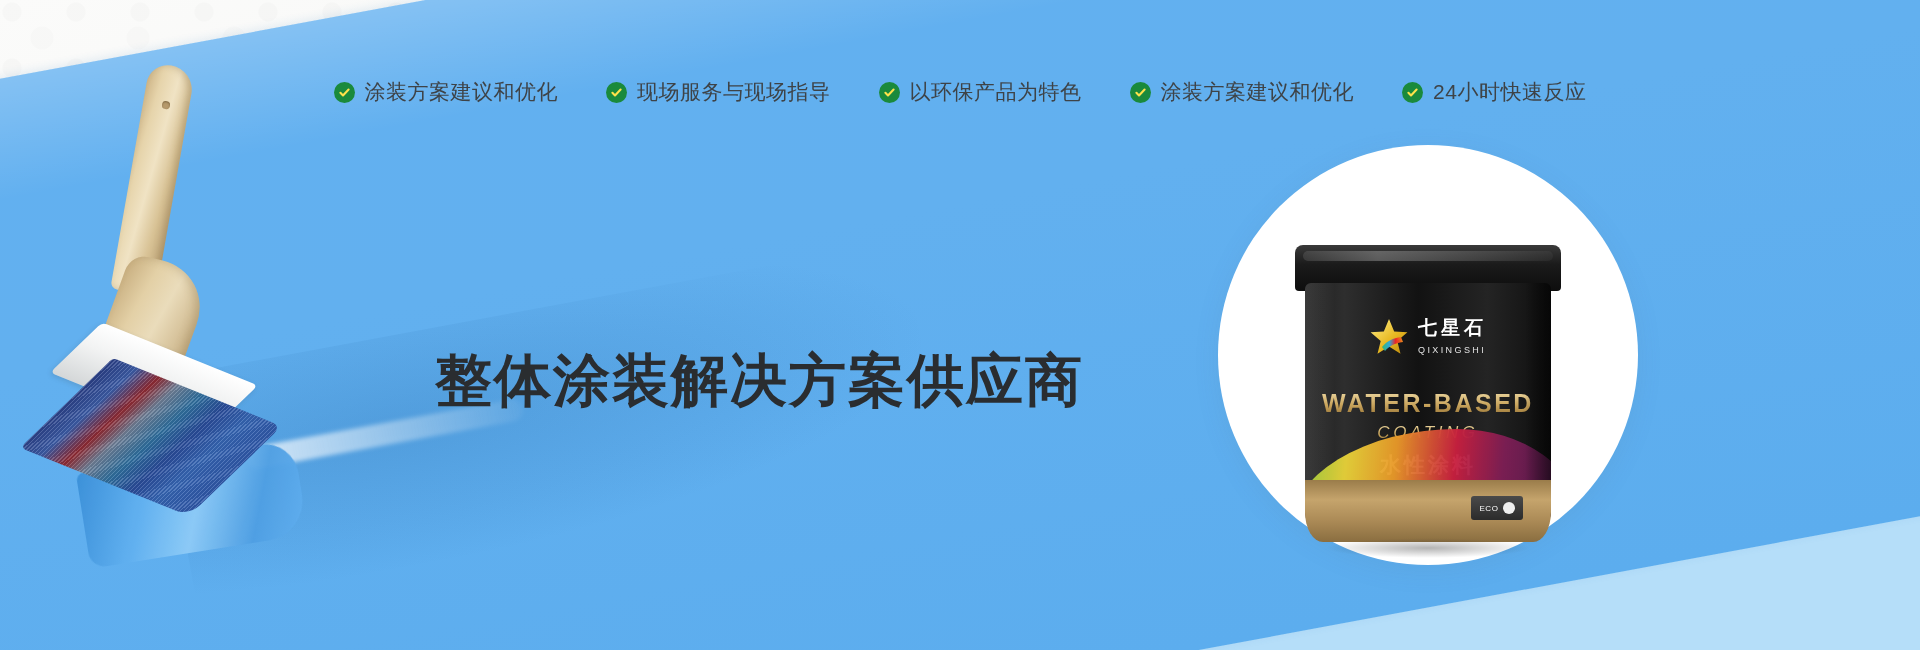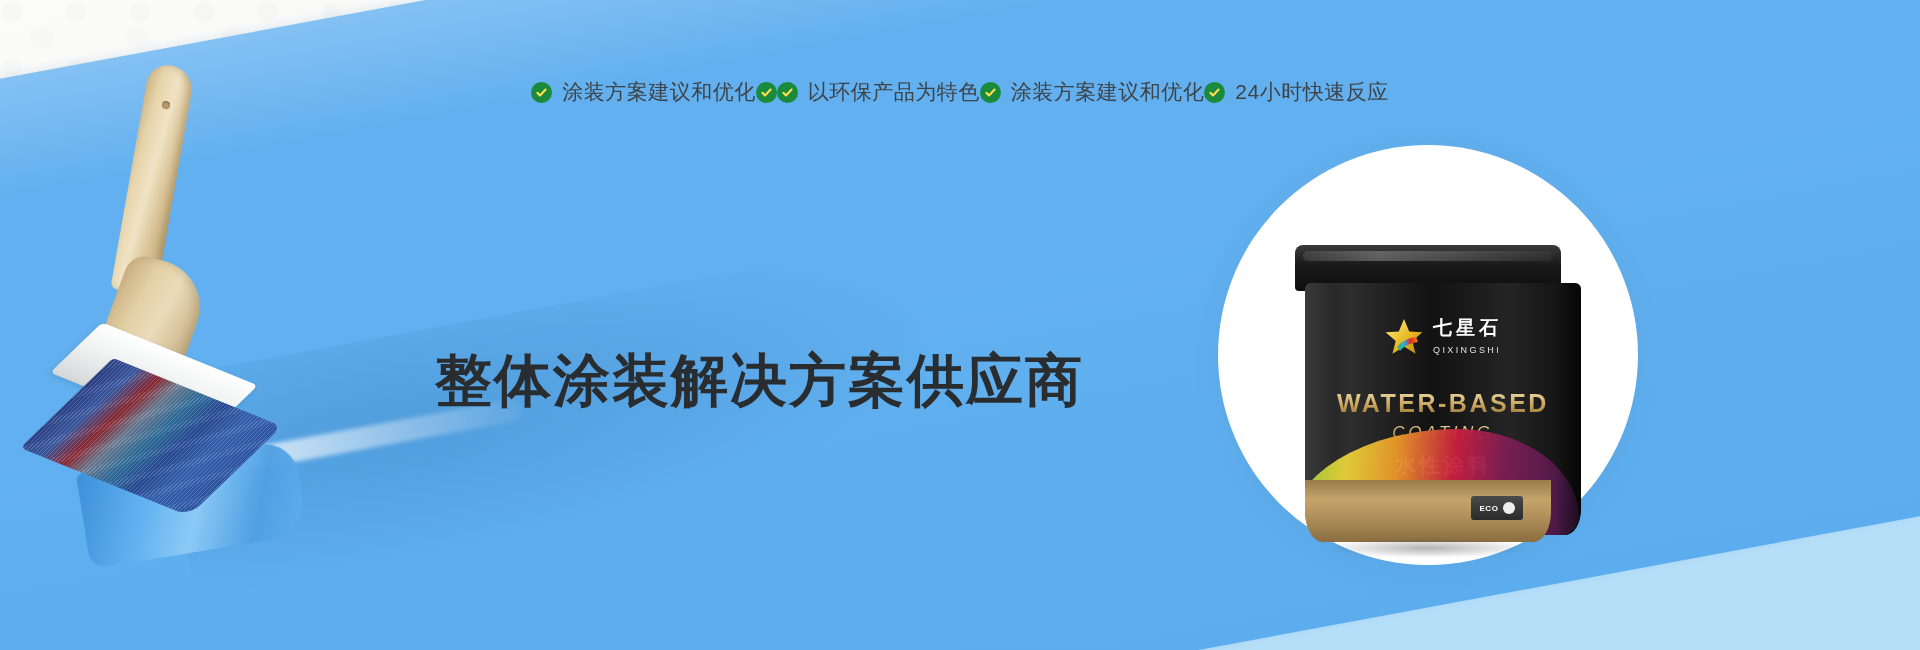--- a/index.html
+++ b/index.html
@@ -139,20 +139,21 @@
     border-radius:8px 34px 40px 16px;
     transform:rotate(-9deg);
     filter:blur(.4px);
     opacity:.96;
   }
 
   
   .features {
     position:absolute; left:0; top:78px; width:1920px;
     display:flex; justify-content:center; align-items:center;
+    gap:48px;
   }
   .feature { display:flex; align-items:center; gap:10px; }
   .check {
     width:21px; height:21px; border-radius:50%;
     background:#1a8a3c;
     display:flex; align-items:center; justify-content:center;
     flex:0 0 auto;
   }
   .check svg { display:block; }
   .feature-label {
@@ -190,21 +191,21 @@
     position:absolute; left:22px; top:0; width:266px; height:46px;
     background:linear-gradient(180deg,#3a3a3a 0%,#1b1b1b 42%,#0d0d0d 100%);
     border-radius:8px 8px 4px 4px;
   }
   .bucket-lid::before {
     content:""; position:absolute; left:8px; top:6px; right:8px; height:10px;
     background:linear-gradient(90deg,rgba(255,255,255,.10),rgba(255,255,255,.26) 30%,rgba(255,255,255,.04));
     border-radius:5px;
   }
   .bucket-body {
-    position:absolute; left:32px; top:38px; width:276px; height:252px;
+    position:absolute; left:32px; top:38px; width:246px; height:252px;
     background:linear-gradient(90deg,#1d1d1d 0%,#2e2e2e 16%,#121212 46%,#242424 74%,#0e0e0e 100%);
     border-radius:6px 6px 16px 16px / 6px 6px 26px 26px;
     overflow:hidden;
   }
   .bucket-body::before {
     content:""; position:absolute; left:0; top:0; width:30px; height:100%;
     background:linear-gradient(90deg,rgba(255,255,255,.13),rgba(255,255,255,0));
   }
   .bucket-body::after {
     content:""; position:absolute; right:0; top:0; width:26px; height:100%;
@@ -257,21 +258,21 @@
     position:absolute; left:32px; bottom:8px; width:246px; height:62px;
     background:linear-gradient(180deg,#9a7c4a 0%,#c5a46c 32%,#ab8a56 66%,#8a6e40 100%);
     border-radius:0 0 18px 18px / 0 0 30px 30px;
   }
   .eco-badge {
     position:absolute; right:28px; bottom:22px;
     width:52px; height:24px; border-radius:3px;
     background:linear-gradient(180deg,#4a4a4a,#2b2b2b);
     display:flex; align-items:center; justify-content:center; gap:4px;
   }
-  .eco-badge span { font-size:8px; color:#fff; font-weight:bold; letter-spacing:.6px; }
+  .eco-badge span { font-size:8px; color:#fff; font-weight:normal; letter-spacing:.6px; }
   .eco-dot { width:12px; height:12px; border-radius:50%; background:#efefef; }
   .bucket-shadow {
     position:absolute; left:52px; bottom:-8px; width:206px; height:20px;
     background:radial-gradient(ellipse at center, rgba(40,40,40,.35) 0%, rgba(40,40,40,0) 70%);
   }
 </style>
 </head>
 <body>
 
 <div id="banner">
@@ -305,20 +306,21 @@
       </span>
       <span class="feature-label">涂装方案建议和优化</span>
     </div>
 
     <div class="feature">
       <span class="check">
         <svg width="13" height="13" viewBox="0 0 13 13">
             <path d="M2.4 6.8 L5 9.4 L10.6 3.6" fill="none" stroke="#ffe24a" stroke-width="2.1" stroke-linecap="round" stroke-linejoin="round"></path>
           </svg>
       </span>
+      <span class="feature-label">现场服务与现场指导</span>
     </div>
 
     <div class="feature">
       <span class="check">
         <svg width="13" height="13" viewBox="0 0 13 13">
             <path d="M2.4 6.8 L5 9.4 L10.6 3.6" fill="none" stroke="#ffe24a" stroke-width="2.1" stroke-linecap="round" stroke-linejoin="round"></path>
           </svg>
       </span>
       <span class="feature-label">以环保产品为特色</span>
     </div>

